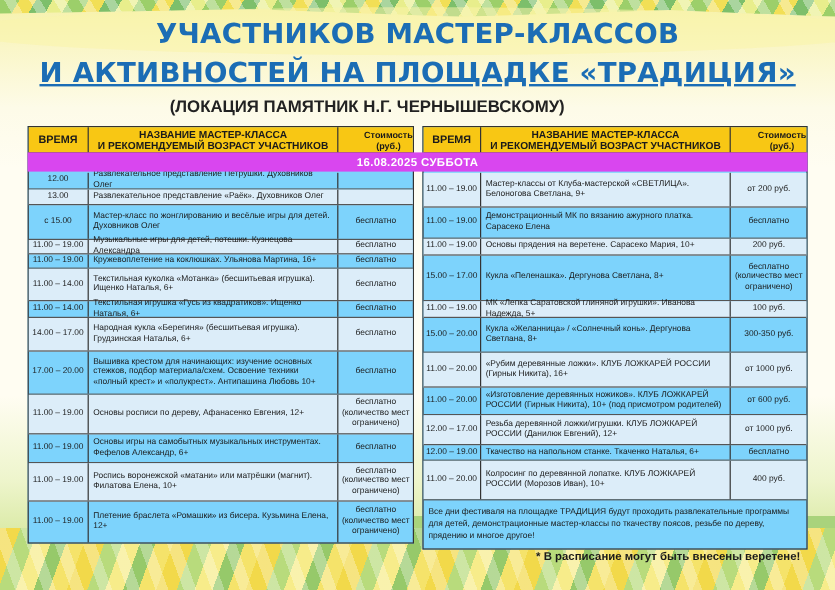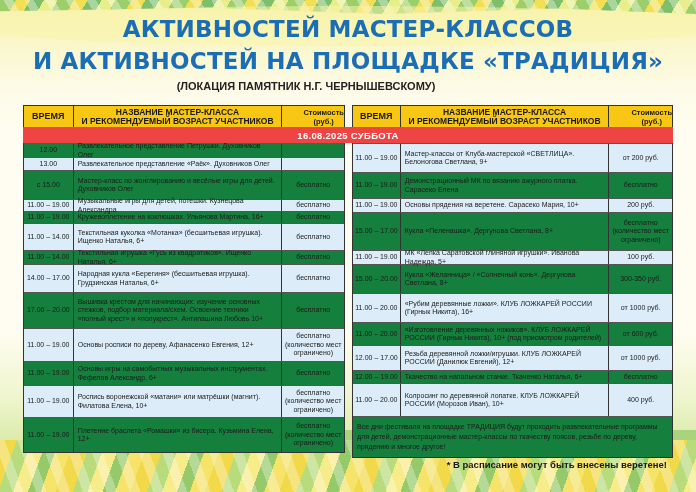--- a/index.html
+++ b/index.html
@@ -31,28 +31,28 @@
     position: absolute; left: 260px; top: 430px; width: 460px; height: 44px;
     border-radius: 0 0 50% 50%;
     background: #a9d37c;
   }
   .title {
     position: absolute; left: 0; width: 696px; text-align: center;
     color: #1b6db5; font-weight: bold; font-size: 23px; letter-spacing: 0.2px;
     font-family: "DejaVu Sans", "Liberation Sans", sans-serif;
   }
   .title.l1 { top: 16px; }
-  .title.l2 { top: 48px; }
+  .title.l2 { top: 48px; text-decoration: underline; }
   .subtitle {
     position: absolute; left: 0; width: 568px; top: 80px; text-align: center;
-    font-size: 11px; font-weight: bold; color: #222; padding-left: 44px;
+    font-size: 14px; font-weight: bold; color: #222; padding-left: 44px;
   }
   .tbl {
     position: absolute; top: 105px;
-    background: #15803d;
+    background: #7dd3fc;
     border: 1px solid #333;
   }
   .tbl.left { left: 23px; width: 322px; }
   .tbl.right { left: 352px; width: 321px; }
   .hdr {
     display: flex; height: 22px; background: #f8c714;
     border-bottom: 1px solid #333;
   }
   .hdr > div {
     display: flex; align-items: center; justify-content: center; text-align: center;
@@ -82,37 +82,37 @@
   }
   .row > div:last-child { border-right: none; }
   .row .c-time { justify-content: center; text-align: center; }
   .row .c-name { padding: 0 4px; }
   .row .c-cost { justify-content: center; text-align: center; }
   .info {
     padding: 5px 4px; font-size: 7px; line-height: 10px; color: #1a1a1a;
   }
   .datebar {
     position: absolute; left: 23px; top: 127px; width: 650px; height: 16px;
-    background: #ef4444; color: #fff; font-weight: bold; font-size: 9.5px;
+    background: #d946ef; color: #fff; font-weight: bold; font-size: 9.5px;
     display: flex; align-items: center; justify-content: center; letter-spacing: 0.3px;
   }
   .note {
     position: absolute; right: 29px; top: 459px;
     font-size: 9.5px; font-weight: bold; color: #1a1a1a;
   }
 </style>
 </head>
 <body>
 
 <div class="mosaic-top"></div>
 <div class="wave-top"></div>
 <div class="green-blob"></div>
 <div class="mosaic-bottom"></div>
 
-<div class="title l1">АКТИВНОСТЕЙ МАСТЕР-КЛАССОВ</div>
+<div class="title l1">УЧАСТНИКОВ МАСТЕР-КЛАССОВ</div>
 <div class="title l2">И АКТИВНОСТЕЙ НА ПЛОЩАДКЕ «ТРАДИЦИЯ»</div>
 <div class="subtitle">(ЛОКАЦИЯ ПАМЯТНИК Н.Г. ЧЕРНЫШЕВСКОМУ)</div>
 
 <div class="tbl left">
   <div class="hdr">
     <div class="c-time h-time">ВРЕМЯ</div>
     <div class="c-name h-name">
       <span><span>НАЗВАНИЕ МАСТЕР-КЛАССА</span><br><span>И РЕКОМЕНДУЕМЫЙ ВОЗРАСТ УЧАСТНИКОВ</span></span>
     </div>
     <div class="c-cost h-cost">

